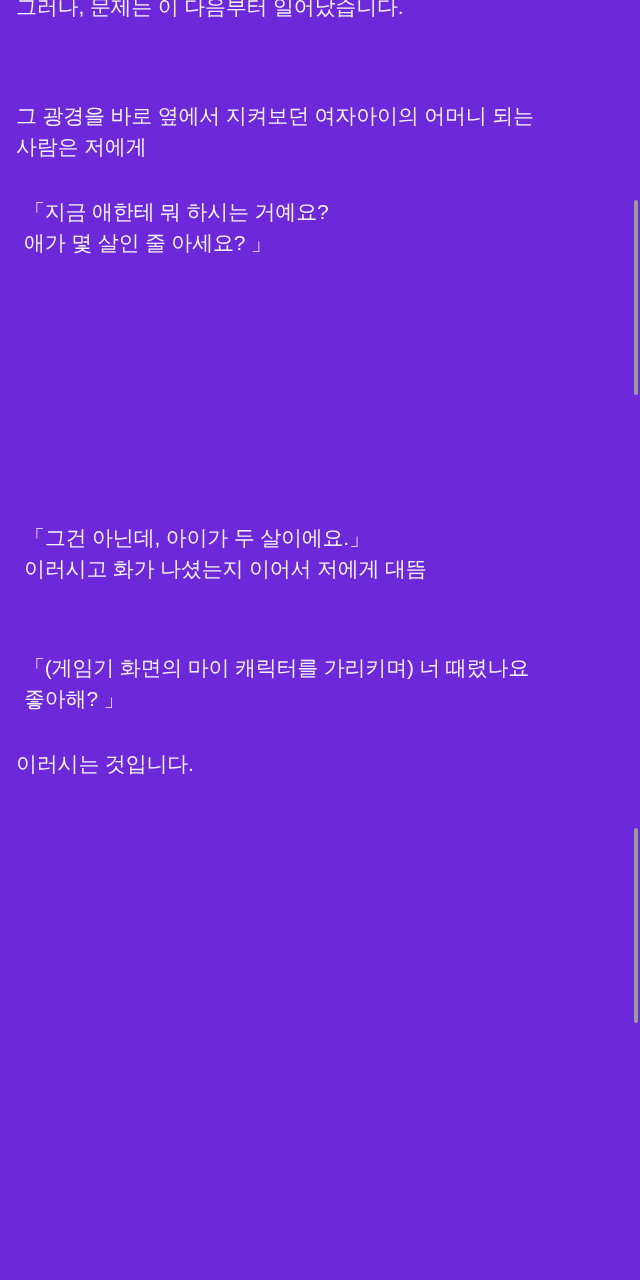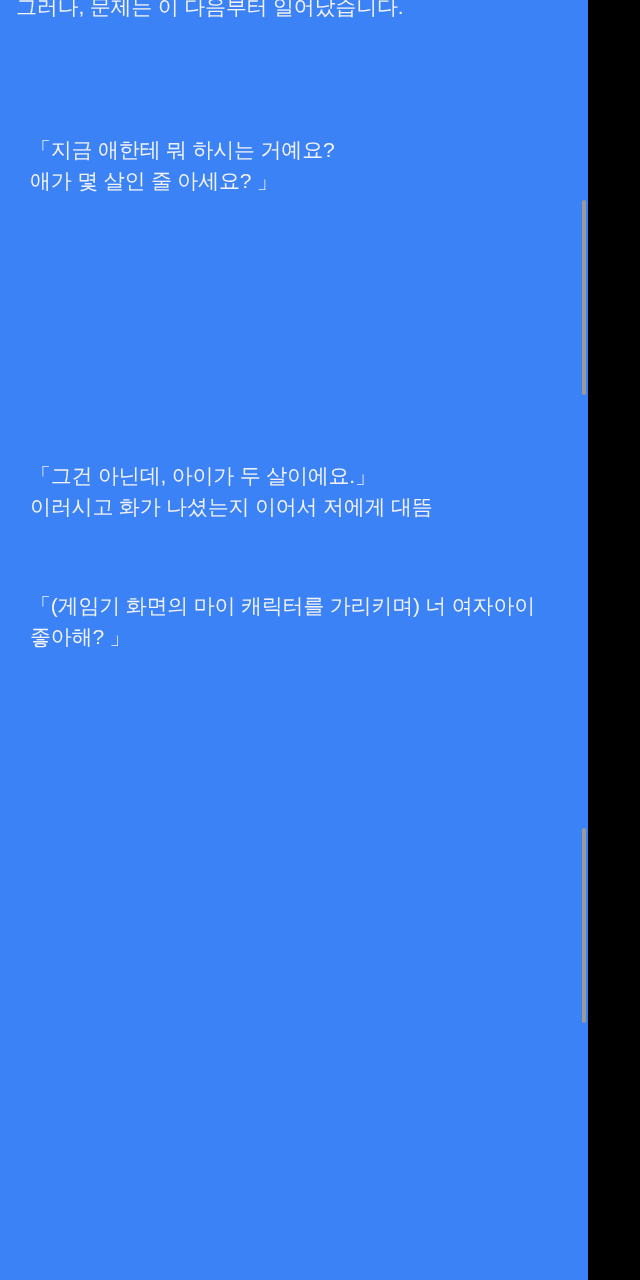--- a/index.html
+++ b/index.html
@@ -8,23 +8,23 @@
     background: #000000;
     width: 640px;
     height: 1280px;
     overflow: hidden;
   }
   body {
     font-family: "Liberation Sans", "DejaVu Sans", sans-serif;
   }
   .page {
     position: relative;
-    width: 588px;
+    width: 640px;
     height: 1280px;
-    background: #3b82f6;
+    background: #6d28d9;
     color: #ffffff;
     overflow: hidden;
   }
   .content {
     position: absolute;
     left: 0;
     top: 0;
     width: 640px;
     padding: 0 16px 0 16px;
     box-sizing: border-box;
@@ -33,21 +33,20 @@
     font-size: 21px;
     line-height: 31px;
     color: #f2f2f2;
     white-space: pre-wrap;
     letter-spacing: -0.2px;
     margin: 0;
   }
   .para.indent {
     text-indent: 0;
     padding-left: 8px;
-    margin-left: 6px;
   }
   .gap-m  { height: 34px; }
   .gap-l  { height: 60px; }
   .gap-xl { height: 78px; }
   .scrollbar {
     position: absolute;
     right: 2px;
     width: 4px;
     background: #9a9a9a;
     border-radius: 2px;
@@ -59,20 +58,22 @@
 <div class="page">
 
   <div class="content">
 
     <div style="height:0px"></div>
 
     <p class="para" style="margin-top:-9px;">그러나, 문제는 이 다음부터 일어났습니다.</p>
 
     <div class="gap-xl"></div>
 
+    <p class="para">그 광경을 바로 옆에서 지켜보던 여자아이의 어머니 되는
+사람은 저에게</p>
 
     <div class="gap-m"></div>
 
     <p class="para indent">「지금 애한테 뭐 하시는 거예요?
 애가 몇 살인 줄 아세요? 」</p>
 
     <div class="gap-m"></div>
 
 
     <div class="gap-m"></div>
@@ -87,25 +88,26 @@
     <div class="gap-m"></div>
 
     <p class="para indent">「그건 아닌데, 아이가 두 살이에요.」
 이러시고 화가 나셨는지 이어서 저에게 대뜸</p>
 
     <div class="gap-m"></div>
 
 
     <div class="gap-m"></div>
 
-    <p class="para indent">「(게임기 화면의 마이 캐릭터를 가리키며) 너 여자아이
+    <p class="para indent">「(게임기 화면의 마이 캐릭터를 가리키며) 너 때렸나요
 좋아해? 」</p>
 
     <div class="gap-m"></div>
 
+    <p class="para">이러시는 것입니다.</p>
 
     <div class="gap-l" style="height:130px"></div>
 
 
   </div>
 
   <div class="scrollbar" style="top: 200px; height: 195px; background: rgb(154, 154, 154);"></div>
   <div class="scrollbar" style="top: 828px; height: 195px; background: rgb(154, 154, 154);"></div>
 
 </div>

